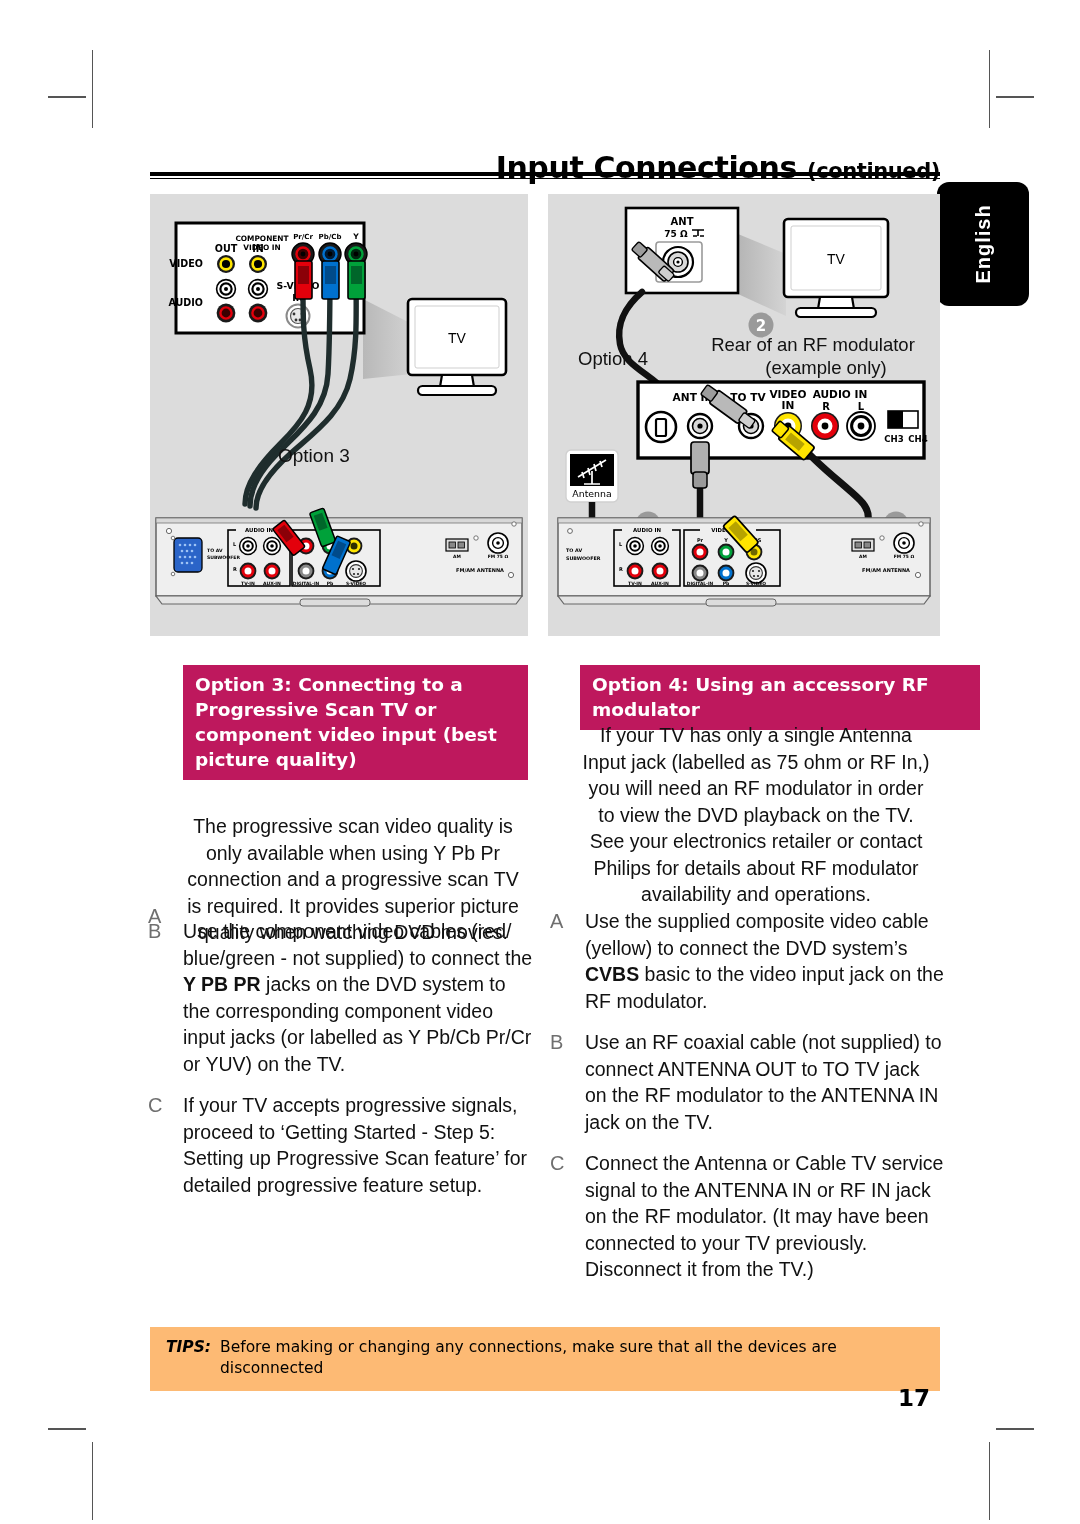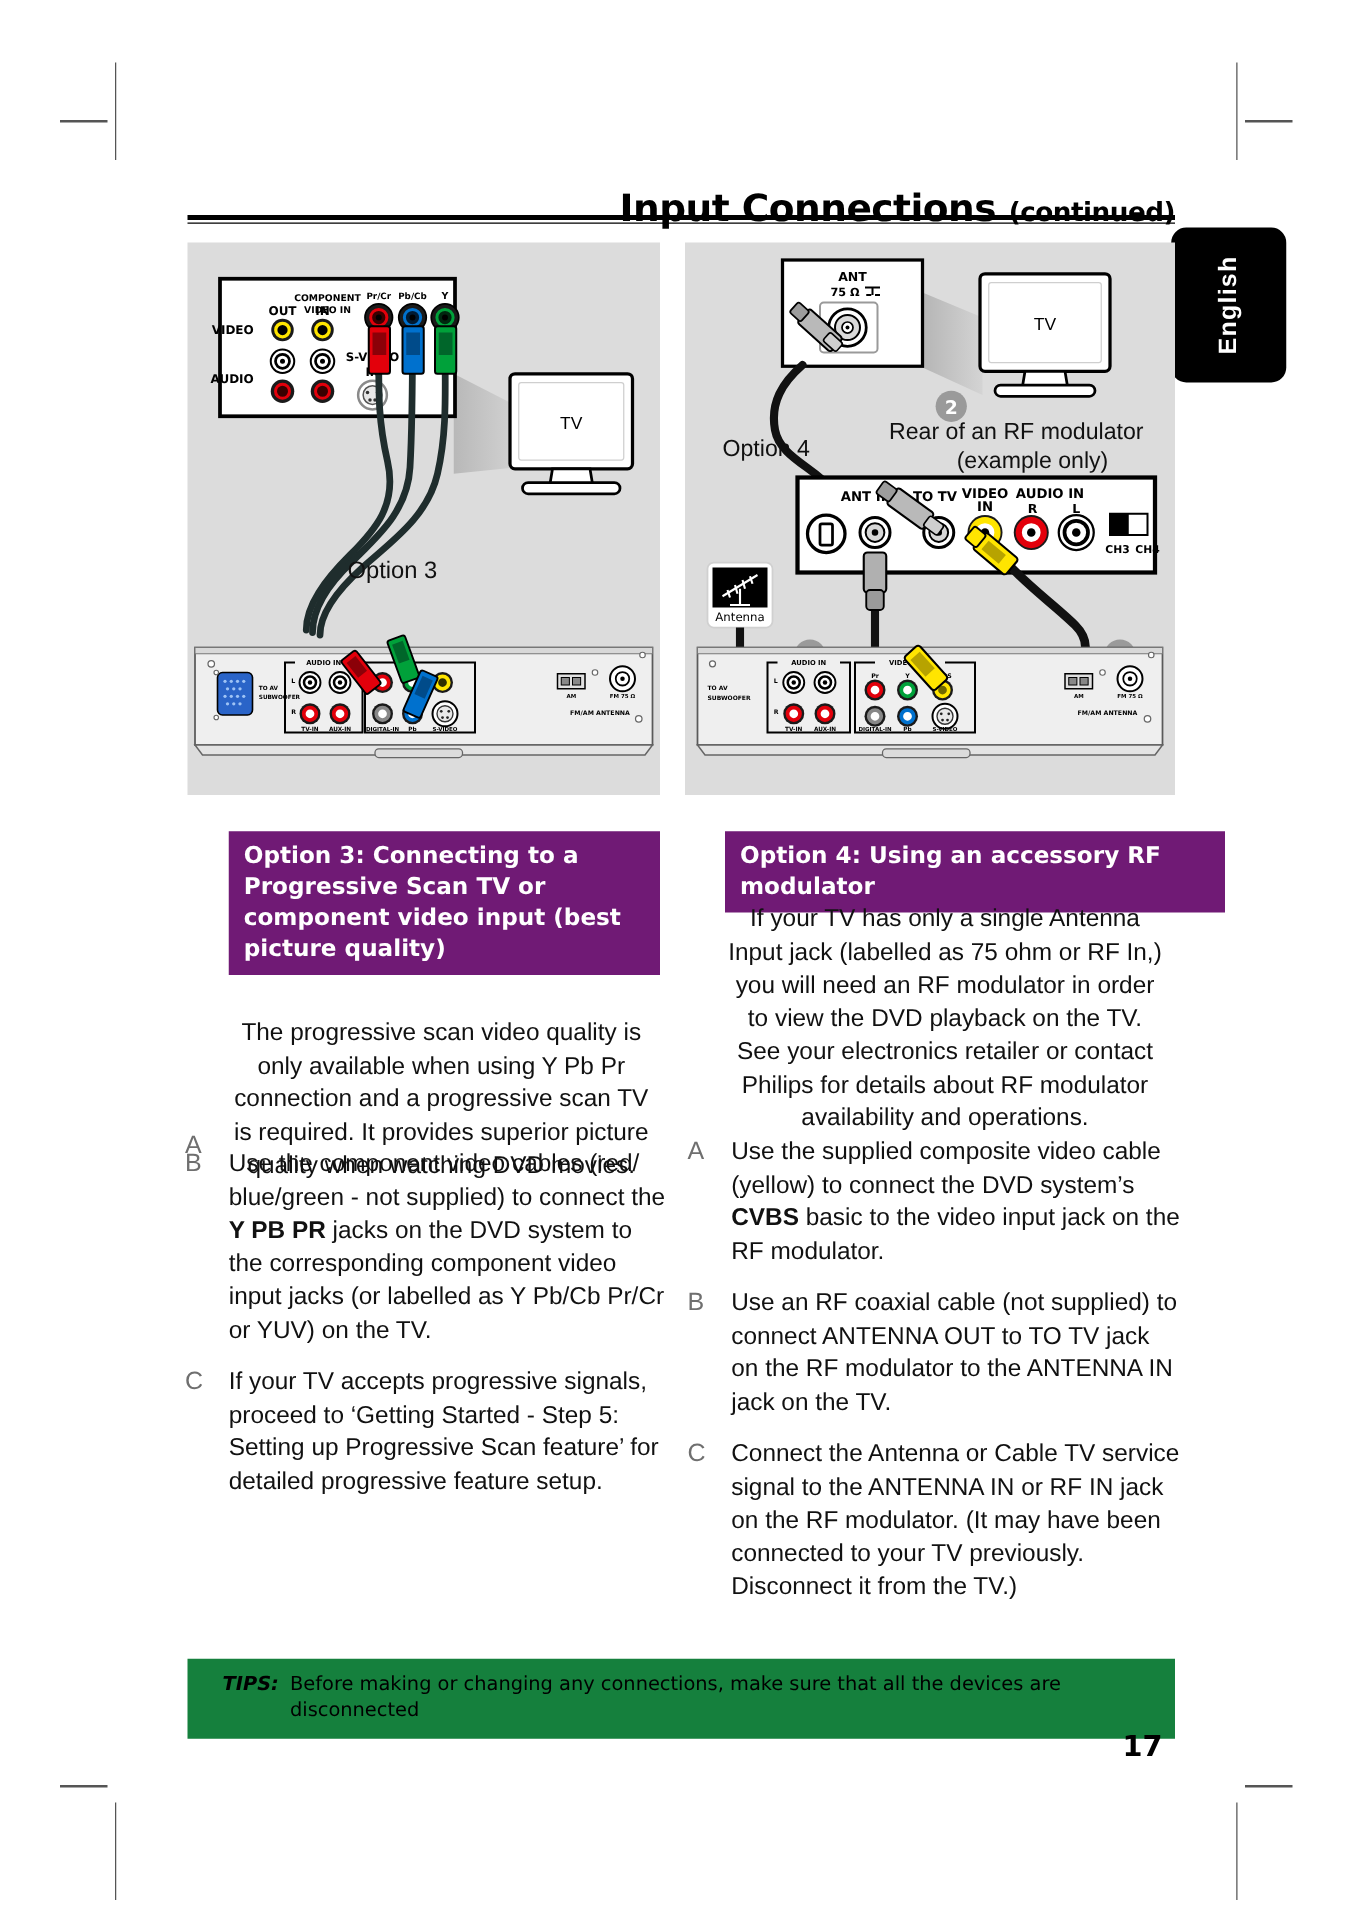--- a/index.html
+++ b/index.html
@@ -53,21 +53,21 @@
     position:absolute;background:#dcdcdc;
   }
   #diagram-left{left:150px;top:194px;width:378px;height:442px;}
   #diagram-right{left:548px;top:194px;width:392px;height:442px;}
 
   
   .dsvg{position:absolute;left:0;top:0;width:100%;height:100%;}
 
   
   .sechead{
-    position:absolute;background:#701a75;color:#fff;
+    position:absolute;background:#be185d;color:#fff;
     font-family:"DejaVu Sans", sans-serif;
     font-weight:bold;font-size:18.5px;line-height:25px;
     padding:7px 10px 8px 12px;
     box-sizing:border-box;
   }
   #sechead-left{left:183px;top:665px;width:345px;}
   #sechead-right{left:580px;top:665px;width:400px;}
 
   
   .para{
@@ -85,22 +85,22 @@
   }
   .li .mark{
     position:absolute;left:0;top:0;
     font-size:20px;color:#6f6f6f;font-weight:normal;
   }
   .li b{font-weight:bold;}
 
   
   .tips{
     position:absolute;left:150px;top:1327px;width:790px;
-    background:#15803d;
-    padding:10px 14px 12px 28px;box-sizing:border-box;
+    background:#fdba74;
+    padding:10px 14px 12px 16px;box-sizing:border-box;
     font-family:"DejaVu Sans", sans-serif;
     font-size:15.5px;line-height:21px;
   }
   .tips .lbl{font-style:italic;font-weight:bold;}
   .tips .bodyline{display:block;padding-left:54px;margin-top:-21px;}
   .tips .l2{display:block;padding-left:54px;}
 
   .pageno{
     position:absolute;right:150px;top:1385px;
     font-family:"DejaVu Sans", sans-serif;

